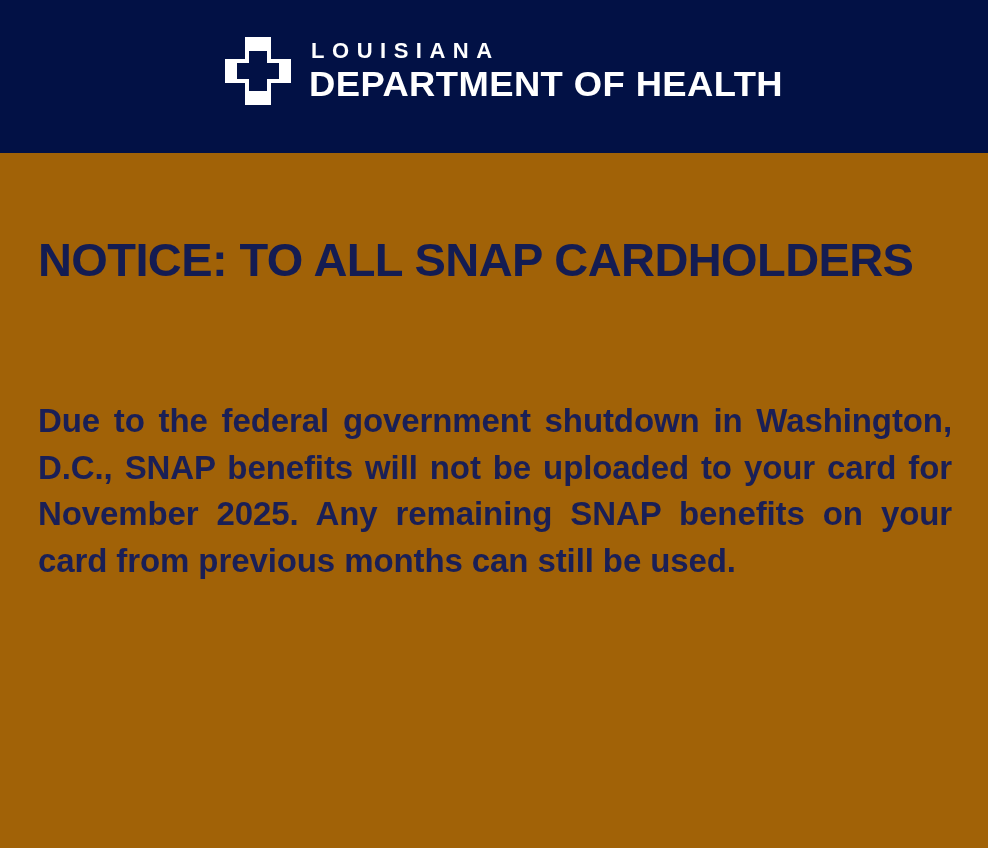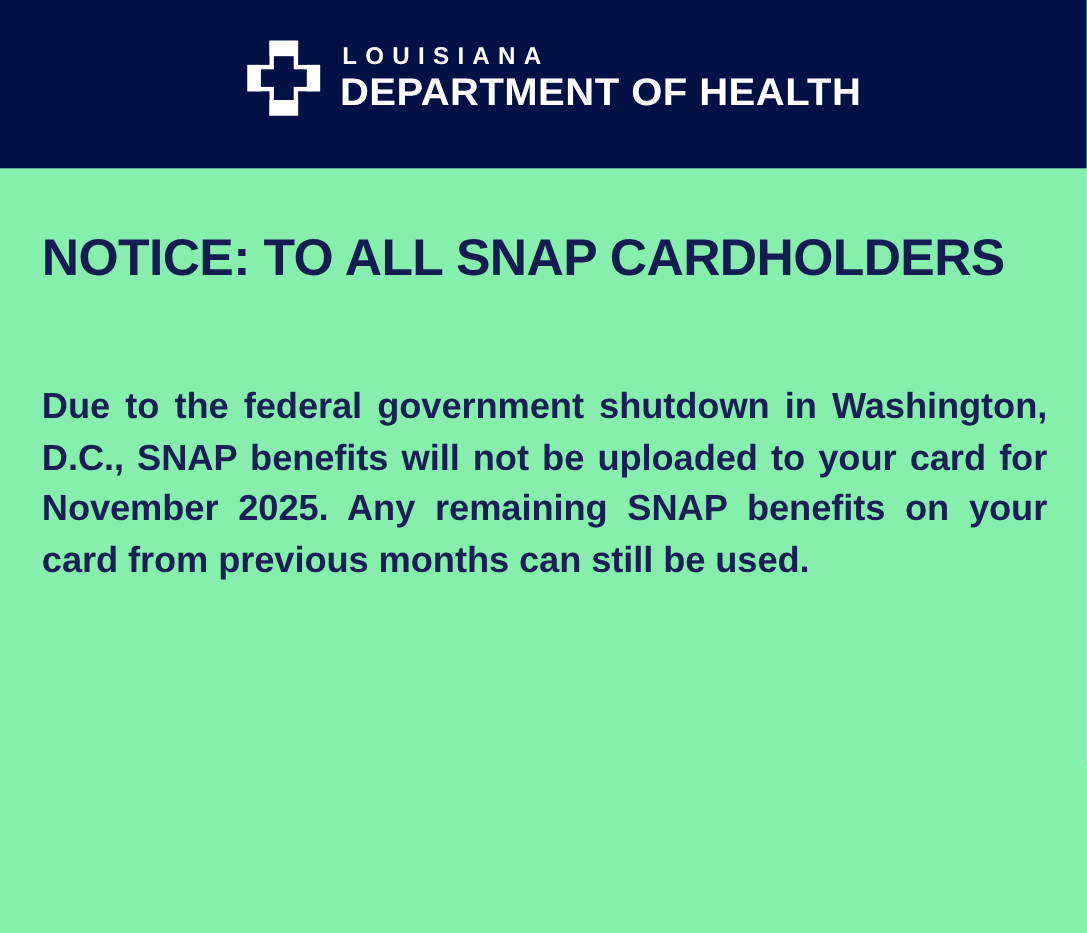--- a/index.html
+++ b/index.html
@@ -12,21 +12,21 @@
     height: 848px;
     background: #ffffff;
     font-family: "Liberation Sans", sans-serif;
     overflow: hidden;
   }
 
   .page {
     position: relative;
     width: 988px;
     height: 848px;
-    background: #86efac;
+    background: #a16207;
   }
 
   
   .header-band {
     position: absolute;
     left: 0;
     top: 0;
     width: 988px;
     height: 153px;
     background: #021145;
@@ -85,32 +85,32 @@
   
   .content {
     position: absolute;
     left: 38px;
     top: 153px;
     width: 914px;
   }
 
   .notice-title {
     margin: 0;
-    padding-top: 56px;
+    padding-top: 82px;
     color: #141c52;
     font-family: "Liberation Sans", sans-serif;
     font-weight: bold;
     font-size: 47px;
     letter-spacing: -0.6px;
     line-height: 1.05;
     white-space: nowrap;
   }
 
   .body-block {
-    margin-top: 88px;
+    margin-top: 114px;
   }
 
   .para {
     margin: 0;
     color: #1a1f56;
     font-family: "Liberation Sans", sans-serif;
     font-weight: bold;
     font-size: 33px;
     line-height: 46.5px;
     text-align: justify;

